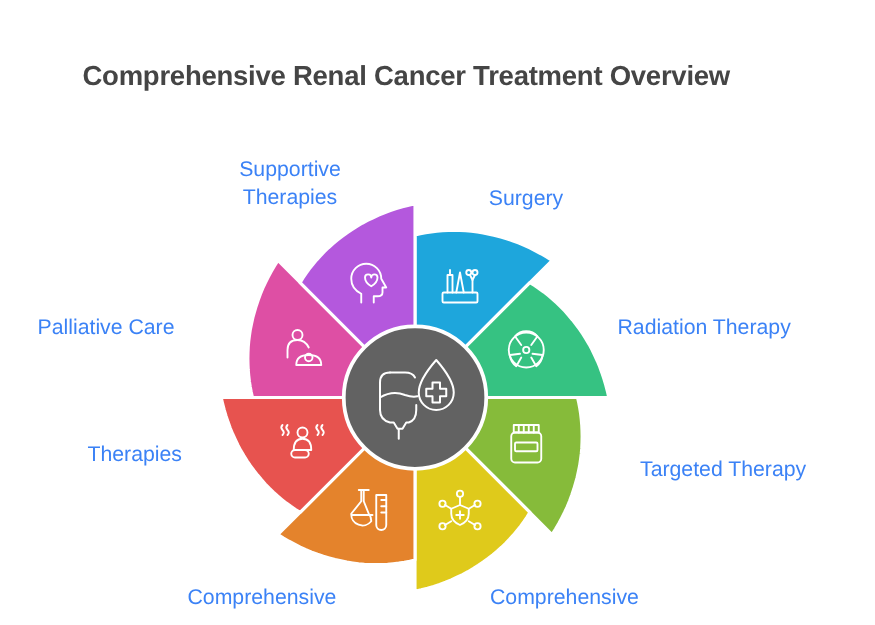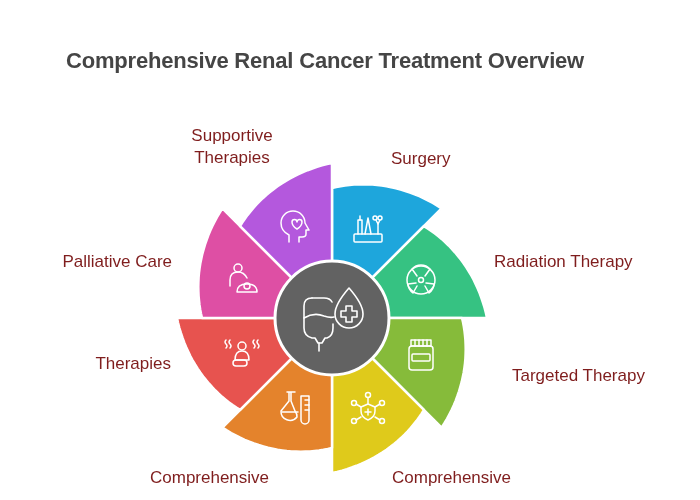--- a/index.html
+++ b/index.html
@@ -1,23 +1,23 @@
 <!DOCTYPE html>
 <html><head>
   <meta charset="utf-8">
   <style>
     html, body { margin: 0; padding: 0; background: #ffffff; }
     body { width: 700px; height: 500px; position: relative; overflow: hidden;
            font-family: "Liberation Sans", "DejaVu Sans", sans-serif; }
     .title { position: absolute; left: 0; top: 48px; width: 700px; text-align: left;
              padding-left: 66px; box-sizing: border-box;
              font-size: 22px; font-weight: bold; color: #454545; letter-spacing: -0.2px; }
-    .label { position: absolute; font-size: 17px; color: #7f1d1d; line-height: 22px; }
+    .label { position: absolute; font-size: 17px; color: #3b82f6; line-height: 22px; }
     .label.center { text-align: center; }
-    .label.right { text-align: right; }
+    .label.right { text-align: left; }
     svg.wheel { position: absolute; left: 0; top: 0; }
   </style>
 </head>
 <body>
 
 <div class="title">Comprehensive Renal Cancer Treatment Overview</div>
 
 <svg class="wheel" width="700" height="500" viewBox="0 0 700 500">
 
   <g id="segments">

